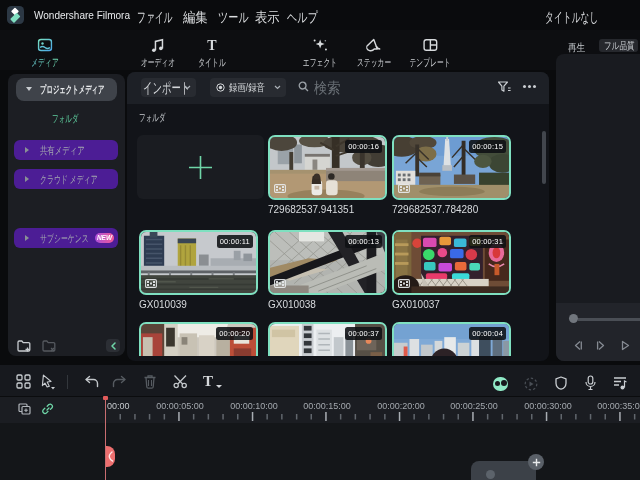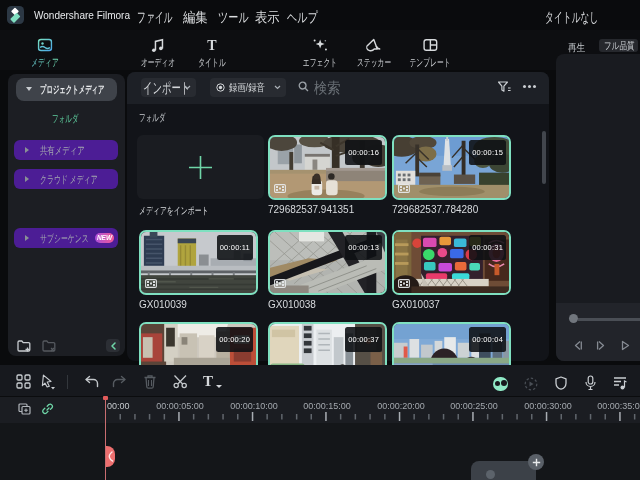--- a/index.html
+++ b/index.html
@@ -12,21 +12,21 @@
 .jpc {display:inline-block;transform:scaleX(0.64);transform-origin:50% 50%;white-space:nowrap}
 .tab {position:absolute;top:38px;transform:translateX(-50%);text-align:center}
 .tabic {height:15px;display:flex;justify-content:center}
 .tablab {margin-top:3px;font-size:10.5px;color:#cdd0d4;white-space:nowrap}
 .tabsel {background:linear-gradient(90deg,#6fd9e2,#72e2b4);-webkit-background-clip:text;background-clip:text;color:transparent}
 .sideitem {position:absolute;left:14px;width:104px;height:20px;background:#4c1d95;border-radius:6px;color:#a4a9af;font-size:10.5px;line-height:20px}
 .sideitem .ar {position:absolute;left:11px;top:6.5px;width:0;height:0;border-left:4px solid #8a9096;border-top:3.5px solid transparent;border-bottom:3.5px solid transparent}
 .sideitem .tx {margin-left:26px;white-space:nowrap}
 .tile {position:absolute;width:119px;height:65px;border:2px solid #7fe0c0;border-radius:7px;overflow:hidden;background:#000}
 .th {position:absolute;left:0;top:0;width:100%;height:100%}
-.dur {position:absolute;top:3px;right:3px;background:rgba(14,16,19,0.88);color:#fff;font-size:7.5px;padding:8px 3px;border-radius:2.5px;letter-spacing:0.2px}
+.dur {position:absolute;top:3px;right:3px;background:rgba(14,16,19,0.88);color:#fff;font-size:7.5px;padding:2px 3px;border-radius:2.5px;letter-spacing:0.2px}
 .fic {position:absolute;left:4px;bottom:5px;opacity:0.92}
 .tname {position:absolute;font-size:10px;color:#d8dbde;white-space:nowrap}
 .rlab {position:absolute;top:0px;transform:translateX(-50%);font-size:9px;color:#a3a8ae;white-space:nowrap}
 </style></head>
 <body>
 <div id="stage">
 
 <svg class="abs" style="left:7px;top:6px" width="17" height="18" viewBox="0 0 17 18">
 <rect width="17" height="18" rx="4.5" fill="#2c3844"></rect>
 <rect x="5.2" y="2.6" width="5.6" height="5.6" rx="0.8" fill="#ffffff" transform="rotate(45 8 5.4)"></rect>
@@ -162,21 +162,20 @@
   <div style="position:absolute;left:396px;top:13px;width:3px;height:3px;border-radius:50%;background:#c9cdd1;box-shadow:5px 0 #c9cdd1,10px 0 #c9cdd1"></div>
 
   <span style="position:absolute;left:12px;top:39px;font-size:10.5px;color:#c9cdd1"><span class="jp">フォルダ</span></span>
 </div>
 
 <div class="abs" style="left:137px;top:135px;width:127px;height:64px;background:#1a1c21;border-radius:6px">
   <svg style="position:absolute;left:50px;top:19px" width="27" height="27" viewBox="0 0 27 27">
         <path d="M13.5 2 v23 M2 13.5 h23" stroke="#6fd6a8" stroke-width="1.6"></path>
       </svg>
 </div>
-<div class="tname" style="left:139px;top:204px"><span class="jpm" style="transform:scaleX(0.68)">メディアをインポート</span></div>
 
 <div class="tile" style="left:268px;top:135px">
       <svg class="th" viewBox="0 0 119 65" preserveAspectRatio="none">
 <rect width="119" height="65" fill="#c3c7ca"></rect>
 <rect x="8" y="3" width="16" height="26" fill="#9aa2a8"></rect>
 <rect x="25" y="8" width="8" height="20" fill="#8e969c"></rect>
 <ellipse cx="12" cy="6" rx="16" ry="9" fill="#4c463c"></ellipse>
 <ellipse cx="46" cy="4" rx="16" ry="7" fill="#575144"></ellipse>
 <ellipse cx="85" cy="7" rx="30" ry="10" fill="#4a443a"></ellipse>
 <ellipse cx="112" cy="20" rx="16" ry="12" fill="#423d34"></ellipse>
@@ -354,21 +353,21 @@
         <rect x="0.6" y="0.6" width="10.8" height="7.8" rx="1.2" fill="none" stroke="#e8eaec" stroke-width="1.1"></rect>
         <rect x="2" y="2" width="2" height="2" fill="#e8eaec"></rect>
         <rect x="2" y="5" width="2" height="2" fill="#e8eaec"></rect>
         <rect x="8" y="2" width="2" height="2" fill="#e8eaec"></rect>
         <rect x="8" y="5" width="2" height="2" fill="#e8eaec"></rect>
         <rect x="5" y="3.5" width="2" height="2" fill="#e8eaec"></rect>
       </svg>
     </div>
     <div class="tname" style="left:392px;top:299px">GX010037</div>
 
-<div class="abs" style="left:127px;top:322px;width:422px;height:43px;overflow:hidden">
+<div class="abs" style="left:127px;top:322px;width:422px;height:34px;overflow:hidden">
   <div style="position:relative;width:422px;height:80px">
     <div class="tile" style="left:12px;top:0">
           <svg class="th" viewBox="0 0 119 65" preserveAspectRatio="none">
 <rect width="119" height="65" fill="#cdc8be"></rect>
 <polygon points="30,0 90,0 86,14 34,14" fill="#eeece6"></polygon>
 <rect x="0" y="0" width="26" height="65" fill="#5a4438"></rect>
 <rect x="0" y="10" width="22" height="30" fill="#a8443a"></rect>
 <rect x="2" y="14" width="10" height="22" fill="#c8c0b0"></rect>
 <rect x="24" y="0" width="14" height="40" fill="#d4d0c4"></rect>
 <rect x="26" y="4" width="9" height="20" fill="#3a362e"></rect>

